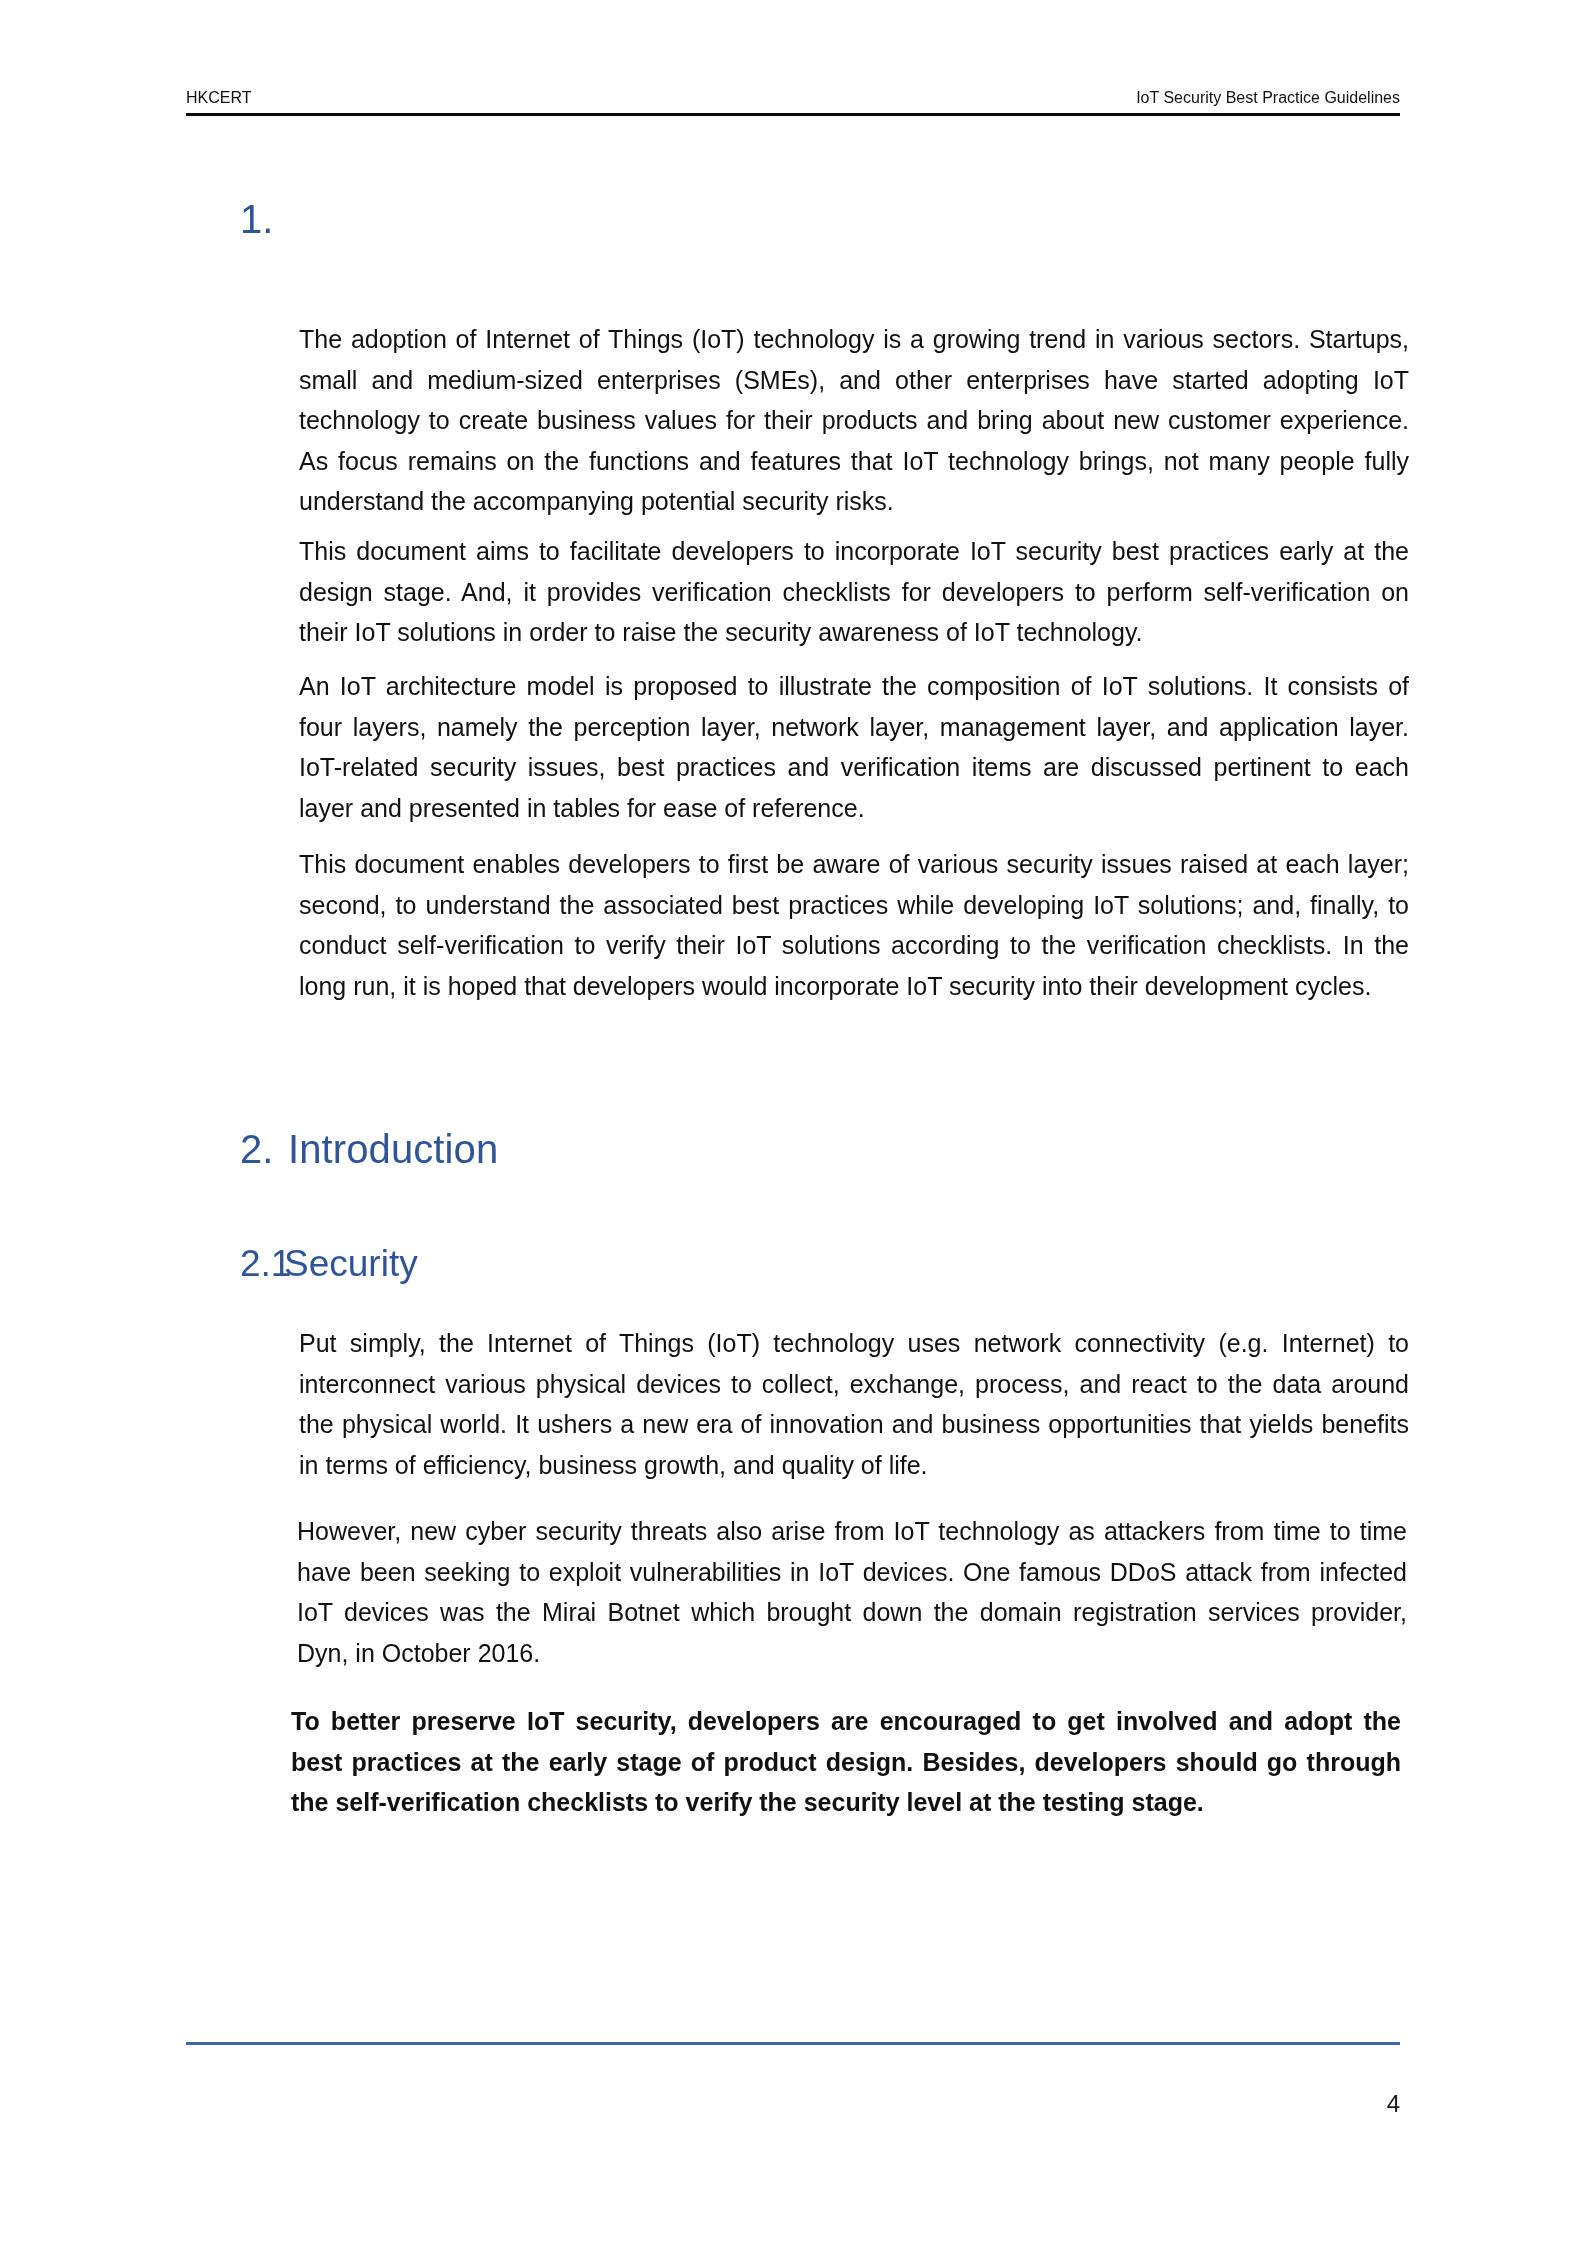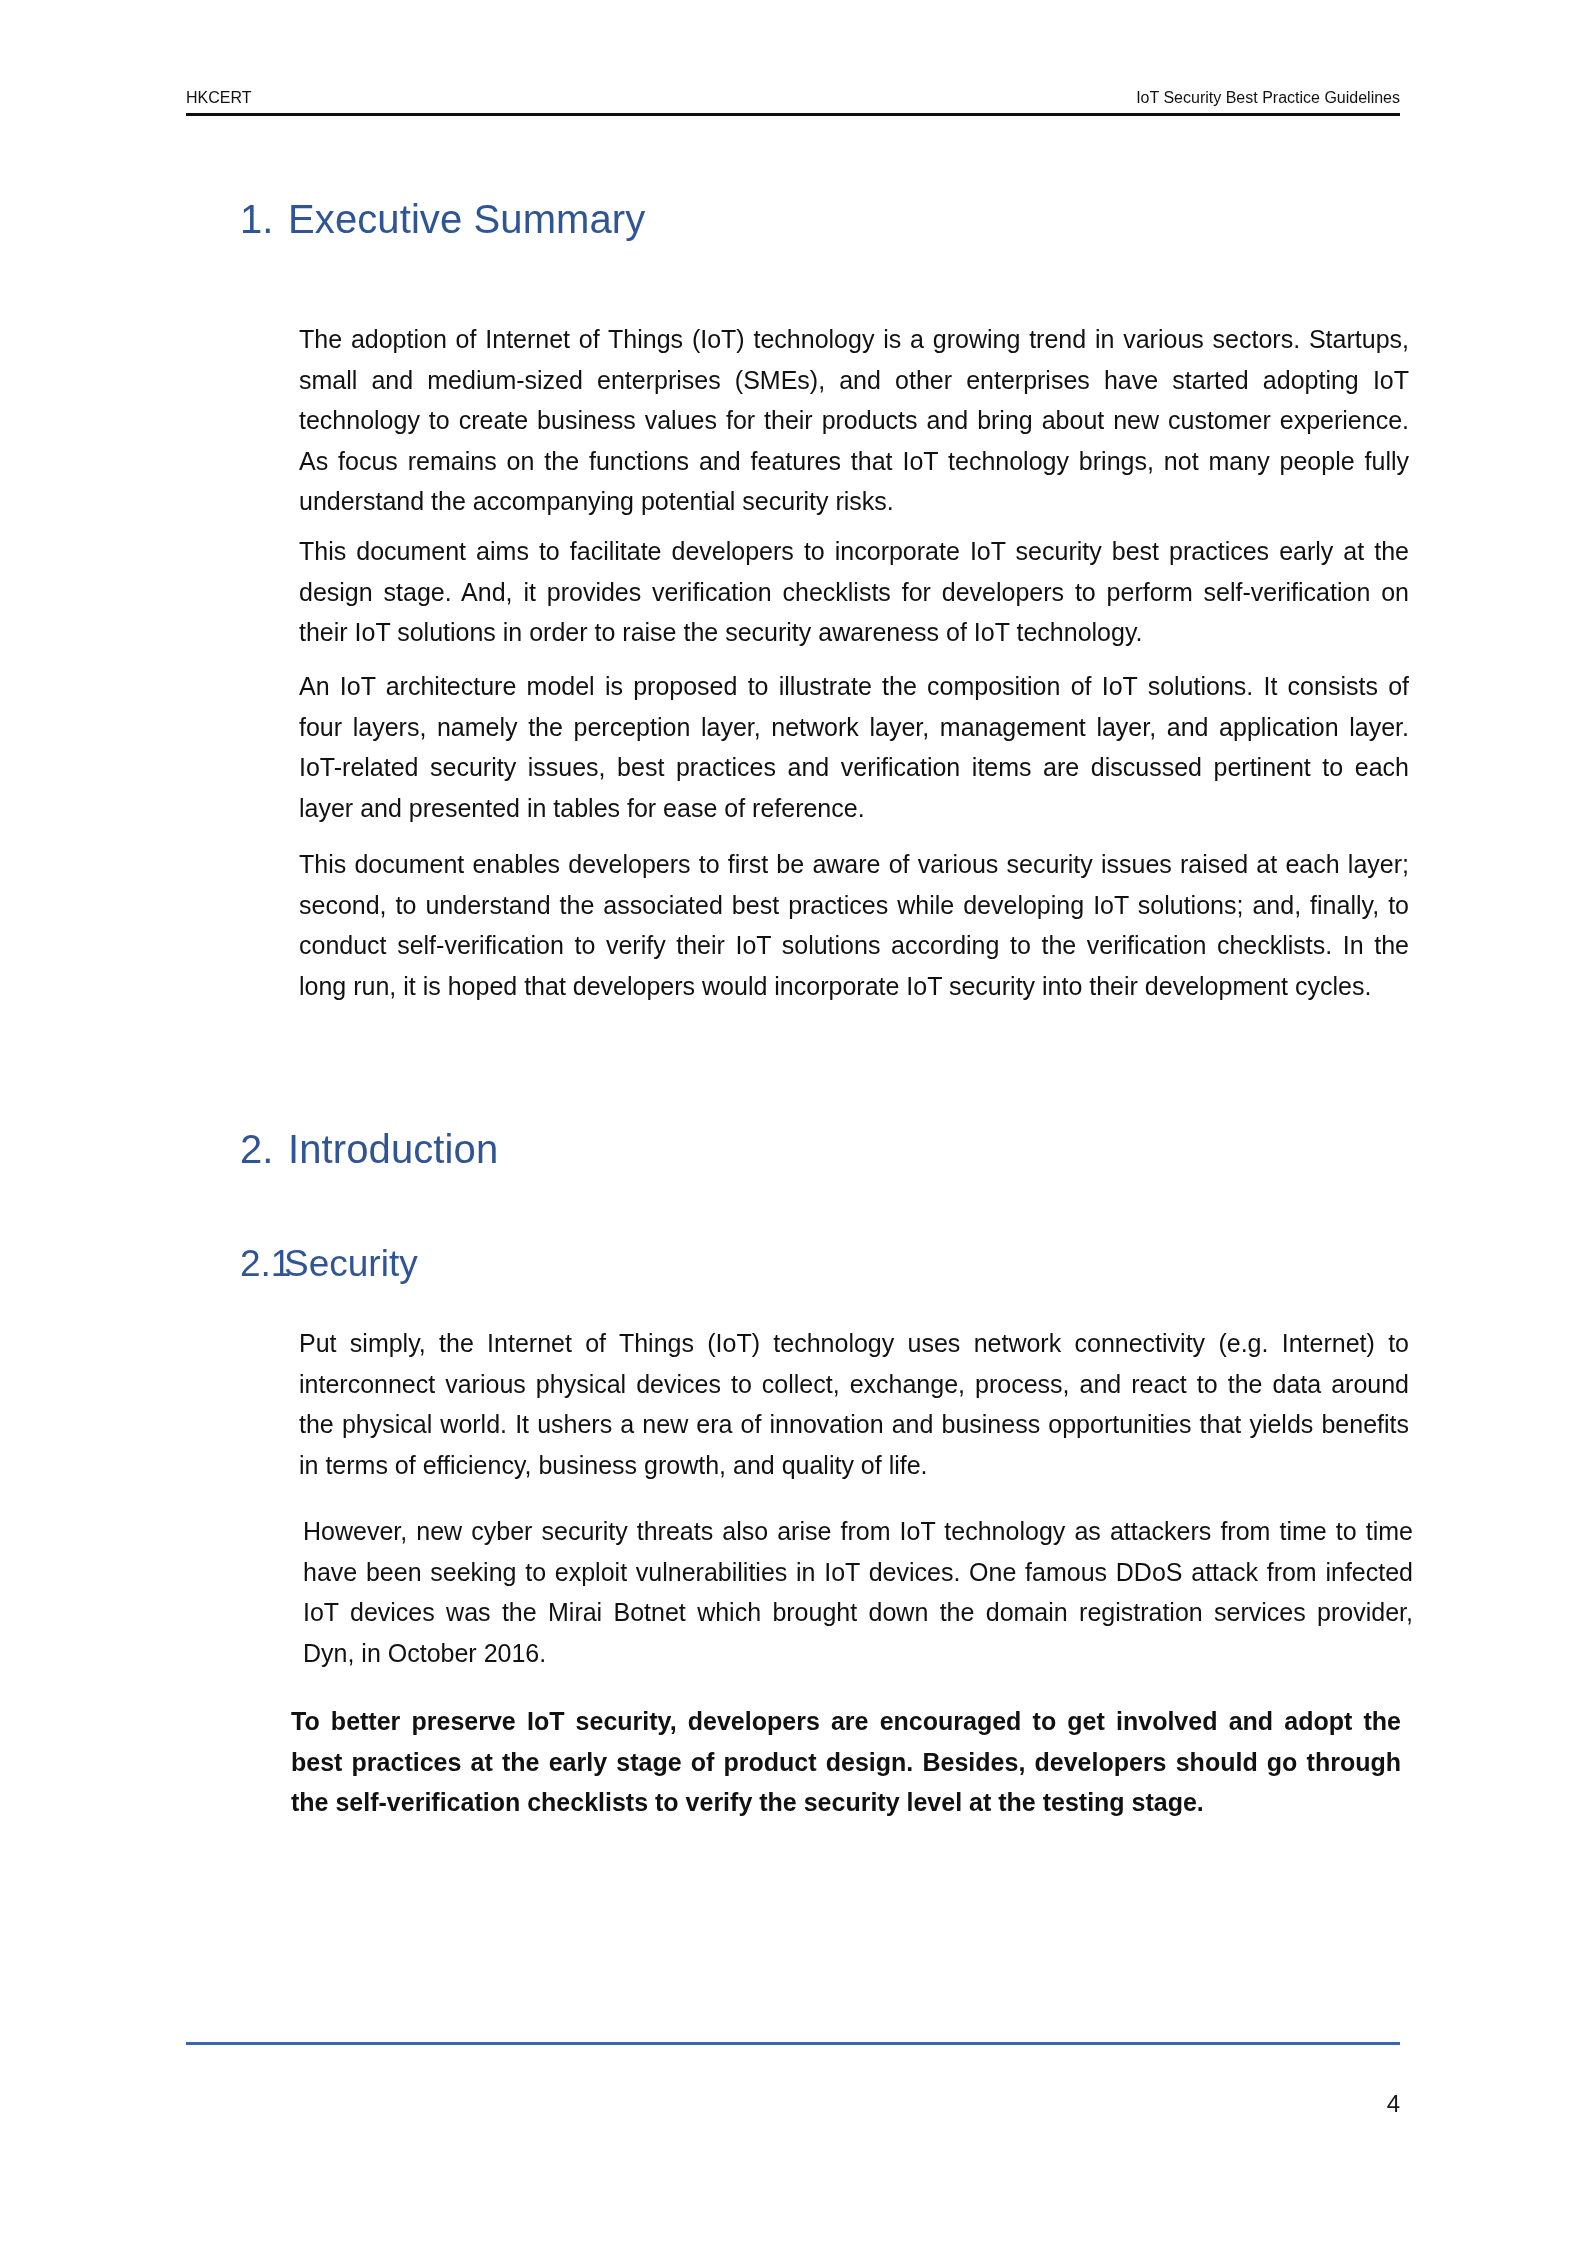--- a/index.html
+++ b/index.html
@@ -110,21 +110,20 @@
 
 <div class="page">
 
   <div class="page-header">
     <span class="header-left">HKCERT</span>
     <span class="header-right">IoT Security Best Practice Guidelines</span>
   </div>
 
   <h1 class="section-title blk" style="left:240px; top:197px;">
     <span class="num">1.</span>
-    <span class="ttl">Executive Summary</span>
   </h1>
 
   <p class="body-text blk" style="left:288px; top:308px; width:1110px;">The adoption of Internet of Things (IoT) technology is a growing trend in various sectors. Startups, small and medium-sized enterprises (SMEs), and other enterprises have started adopting IoT technology to create business values for their products and bring about new customer experience. As focus remains on the functions and features that IoT technology brings, not many people fully understand the accompanying potential security risks.</p>
 
   <p class="body-text blk" style="left:288px; top:520px; width:1110px;">This document aims to facilitate developers to incorporate IoT security best practices early at the design stage. And, it provides verification checklists for developers to perform self-verification on their IoT solutions in order to raise the security awareness of IoT technology.</p>
 
   <p class="body-text blk" style="left:288px; top:655px; width:1110px;">An IoT architecture model is proposed to illustrate the composition of IoT solutions. It consists of four layers, namely the perception layer, network layer, management layer, and application layer. IoT-related security issues, best practices and verification items are discussed pertinent to each layer and presented in tables for ease of reference.</p>
 
   <p class="body-text blk" style="left:288px; top:833px; width:1110px;">This document enables developers to first be aware of various security issues raised at each layer; second, to understand the associated best practices while developing IoT solutions; and, finally, to conduct self-verification to verify their IoT solutions according to the verification checklists. In the long run, it is hoped that developers would incorporate IoT security into their development cycles.</p>
 
@@ -133,21 +132,21 @@
     <span class="ttl">Introduction</span>
   </h1>
 
   <h2 class="subsection-title blk" style="left:240px; top:1243px;">
     <span class="num">2.1</span>
     <span class="ttl">Security</span>
   </h2>
 
   <p class="body-text blk" style="left:288px; top:1312px; width:1110px;">Put simply, the Internet of Things (IoT) technology uses network connectivity (e.g. Internet) to interconnect various physical devices to collect, exchange, process, and react to the data around the physical world. It ushers a new era of innovation and business opportunities that yields benefits in terms of efficiency, business growth, and quality of life.</p>
 
-  <p class="body-text blk" style="left:292px; top:1500px; width:1110px;">However, new cyber security threats also arise from IoT technology as attackers from time to time have been seeking to exploit vulnerabilities in IoT devices. One famous DDoS attack from infected IoT devices was the Mirai Botnet which brought down the domain registration services provider, Dyn, in October 2016.</p>
+  <p class="body-text blk" style="left:286px; top:1500px; width:1110px;">However, new cyber security threats also arise from IoT technology as attackers from time to time have been seeking to exploit vulnerabilities in IoT devices. One famous DDoS attack from infected IoT devices was the Mirai Botnet which brought down the domain registration services provider, Dyn, in October 2016.</p>
 
   <p class="body-text blk" style="left:280px; top:1690px; width:1110px;font-weight:bold;">To better preserve IoT security, developers are encouraged to get involved and adopt the best practices at the early stage of product design. Besides, developers should go through the self-verification checklists to verify the security level at the testing stage.</p>
 
   <div class="page-footer">
     <div class="footer-rule"></div>
     <div class="page-number">4</div>
   </div>
 
 </div>
 

